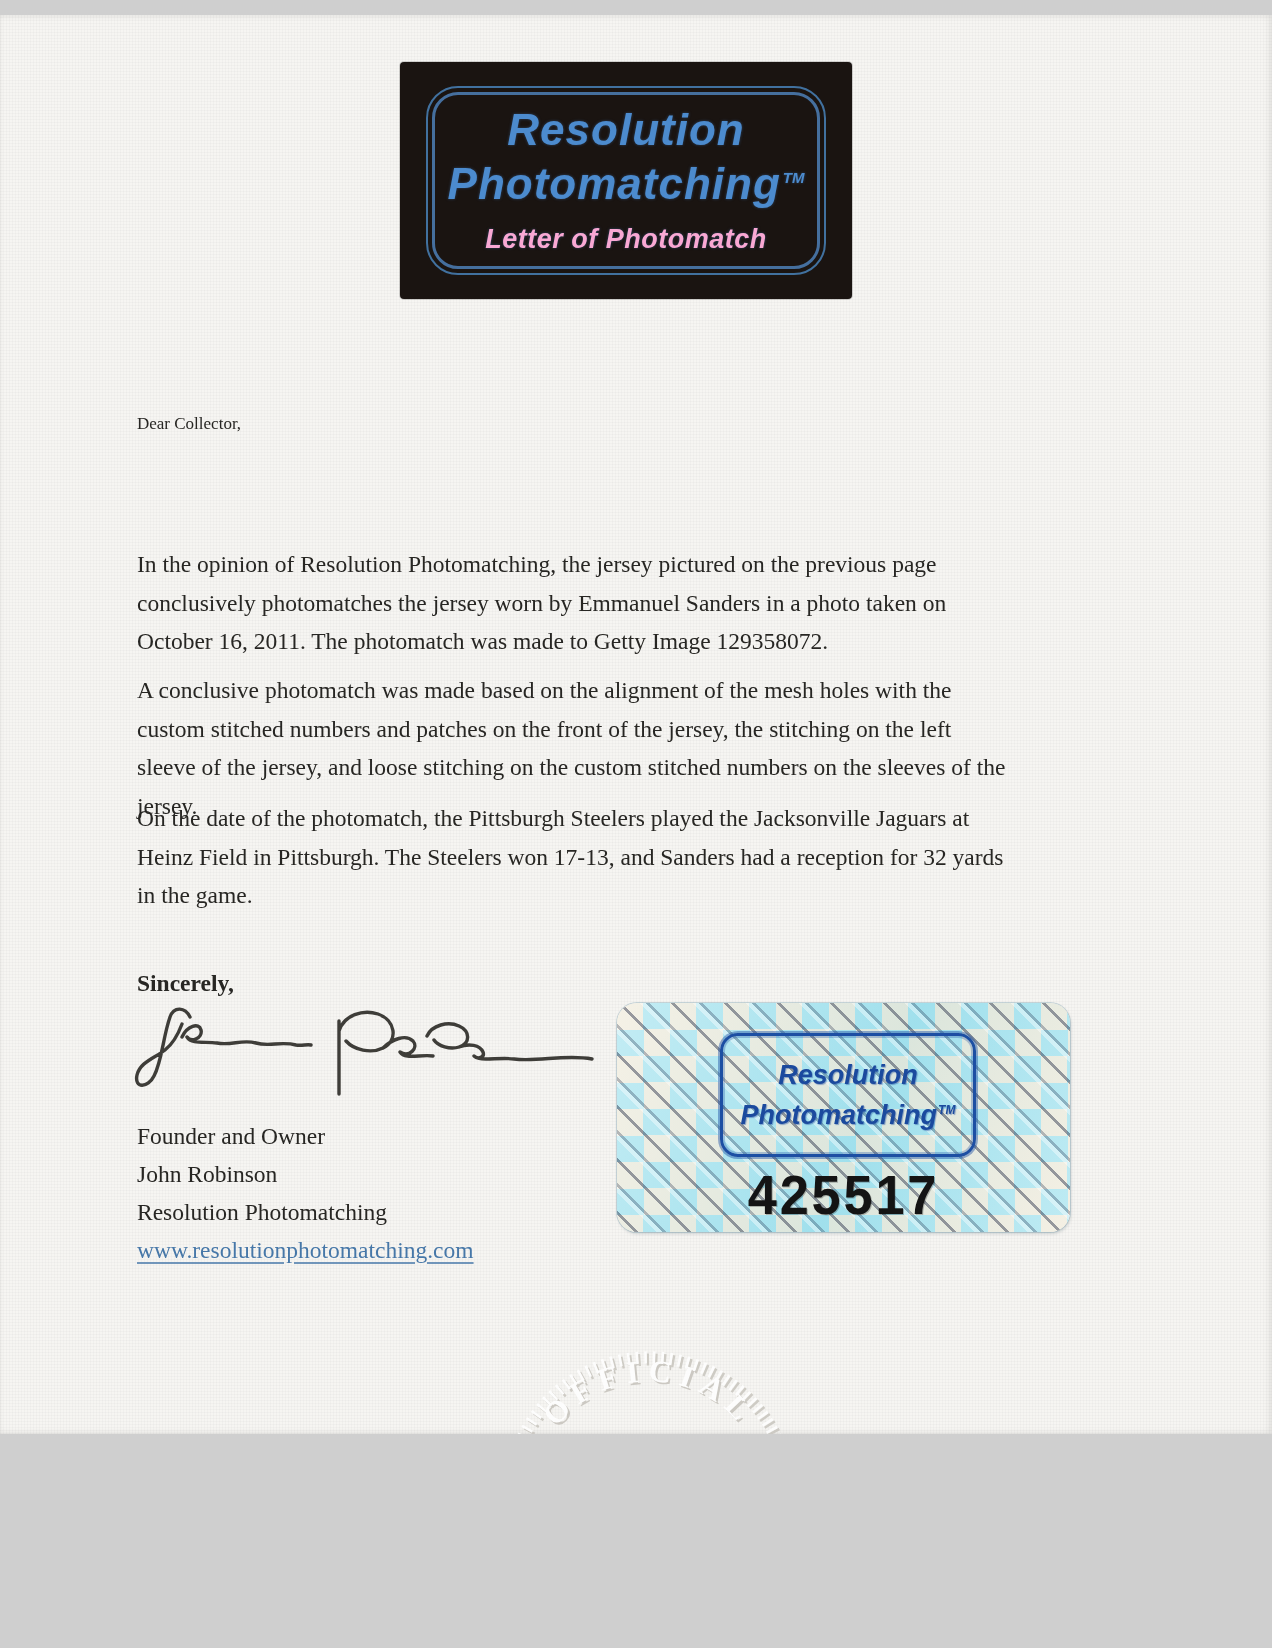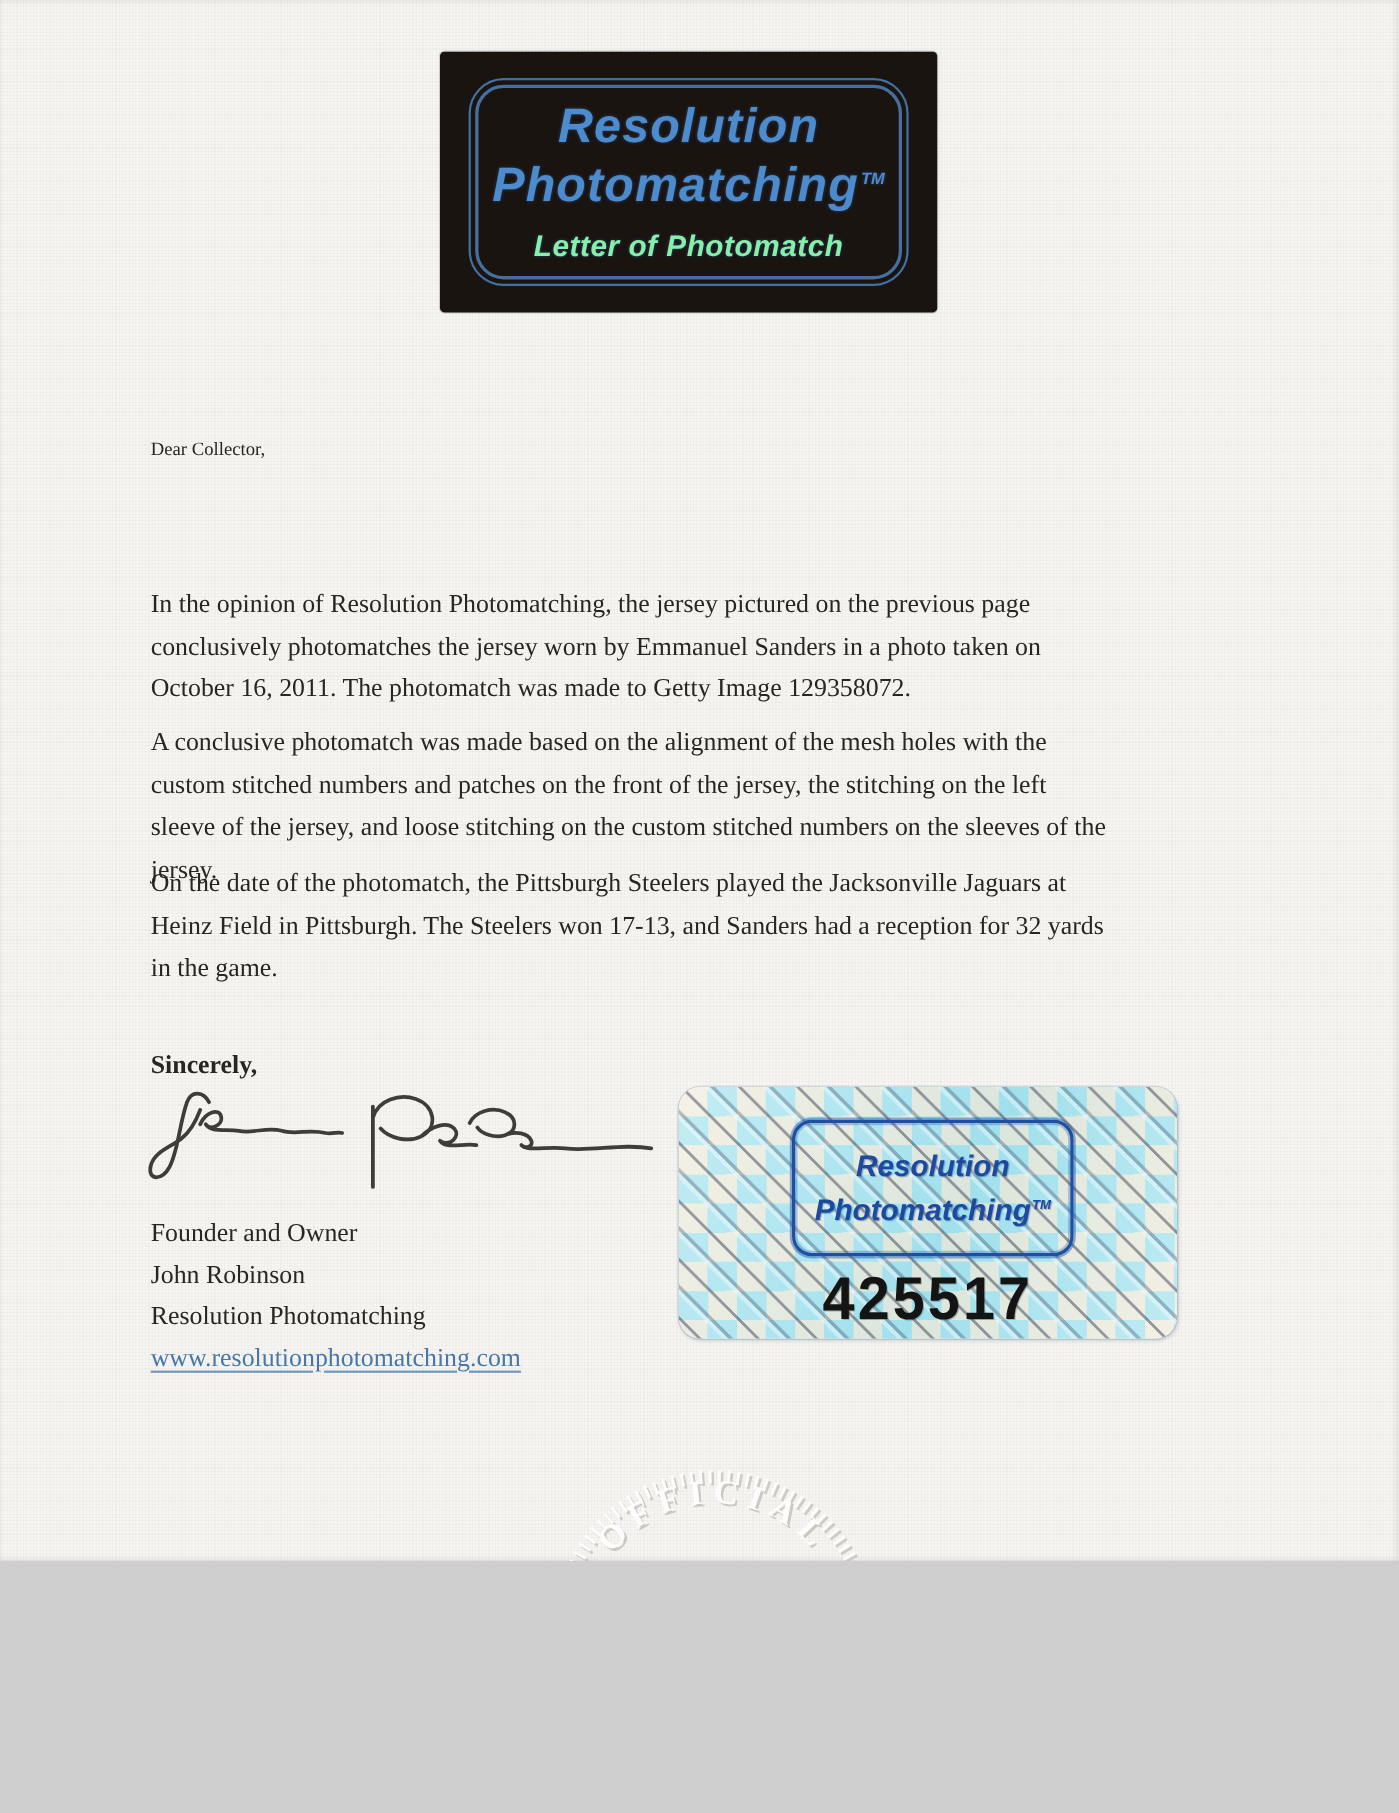--- a/index.html
+++ b/index.html
@@ -5,20 +5,21 @@
   html,body{margin:0;padding:0;background:#cfcfcf;}
   .page{
     position:relative; width:1272px; height:1419px; overflow:hidden;
     background-color:#f6f5f2;
     background-image:
       repeating-linear-gradient(0deg, rgba(120,120,125,.045) 0 1px, transparent 1px 3px),
       repeating-linear-gradient(90deg, rgba(120,120,125,.045) 0 1px, transparent 1px 3px);
     box-shadow: inset -4px 0 6px rgba(0,0,0,.05), inset 0 -3px 5px rgba(0,0,0,.04), inset 0 3px 4px rgba(0,0,0,.03);
     font-family:"Liberation Serif","DejaVu Serif",serif;
     color:#272623;
+    margin-top:15px;
   }
   
   .logo{
     position:absolute; left:400px; top:47px; width:452px; height:237px;
     background:#1a1411; border-radius:4px;
     box-shadow:0 0 0 1px rgba(0,0,0,.15);
   }
   .logo-b1{position:absolute; inset:24px 26px; border:2px solid #41719f; border-radius:32px;}
   .logo-b2{
     position:absolute; inset:4px; border:3px solid #456f9e; border-radius:26px;
@@ -27,21 +28,21 @@
   .logo-line{
     font-family:"Liberation Sans","DejaVu Sans",sans-serif;
     font-weight:bold; font-style:italic; font-size:44px; line-height:48px;
     color:#4c8bce; letter-spacing:1px; text-shadow:0 0 3px rgba(60,110,170,.55);
     white-space:nowrap;
   }
   .logo-tm{font-size:15px; font-weight:bold; font-style:italic; vertical-align:super; letter-spacing:0; margin-left:2px;}
   .logo-tagline{
     font-family:"Liberation Sans","DejaVu Sans",sans-serif;
     font-weight:bold; font-style:italic; font-size:27px; margin-top:16px;
-    color:#86efac; letter-spacing:.5px; text-shadow:0 0 3px rgba(60,110,170,.55);
+    color:#f9a8d4; letter-spacing:.5px; text-shadow:0 0 3px rgba(60,110,170,.55);
   }
   
   .greeting{position:absolute; left:137px; top:399px; font-size:17px;}
   .para{position:absolute; left:137px; width:1010px; font-size:23.5px; line-height:38.5px; white-space:pre-line;}
   .p1{top:530px;} .p2{top:656px;} .p3{top:784px;}
   .closing{position:absolute; left:137px; top:955px; font-size:23.5px;font-weight:bold;}
   .contact{position:absolute; left:137px; top:1102px; font-size:23.5px; line-height:38px;}
   .contact a{
     color:#4677a8; text-decoration:underline;
     text-decoration-color:rgba(70,119,168,.75); text-underline-offset:4px;

